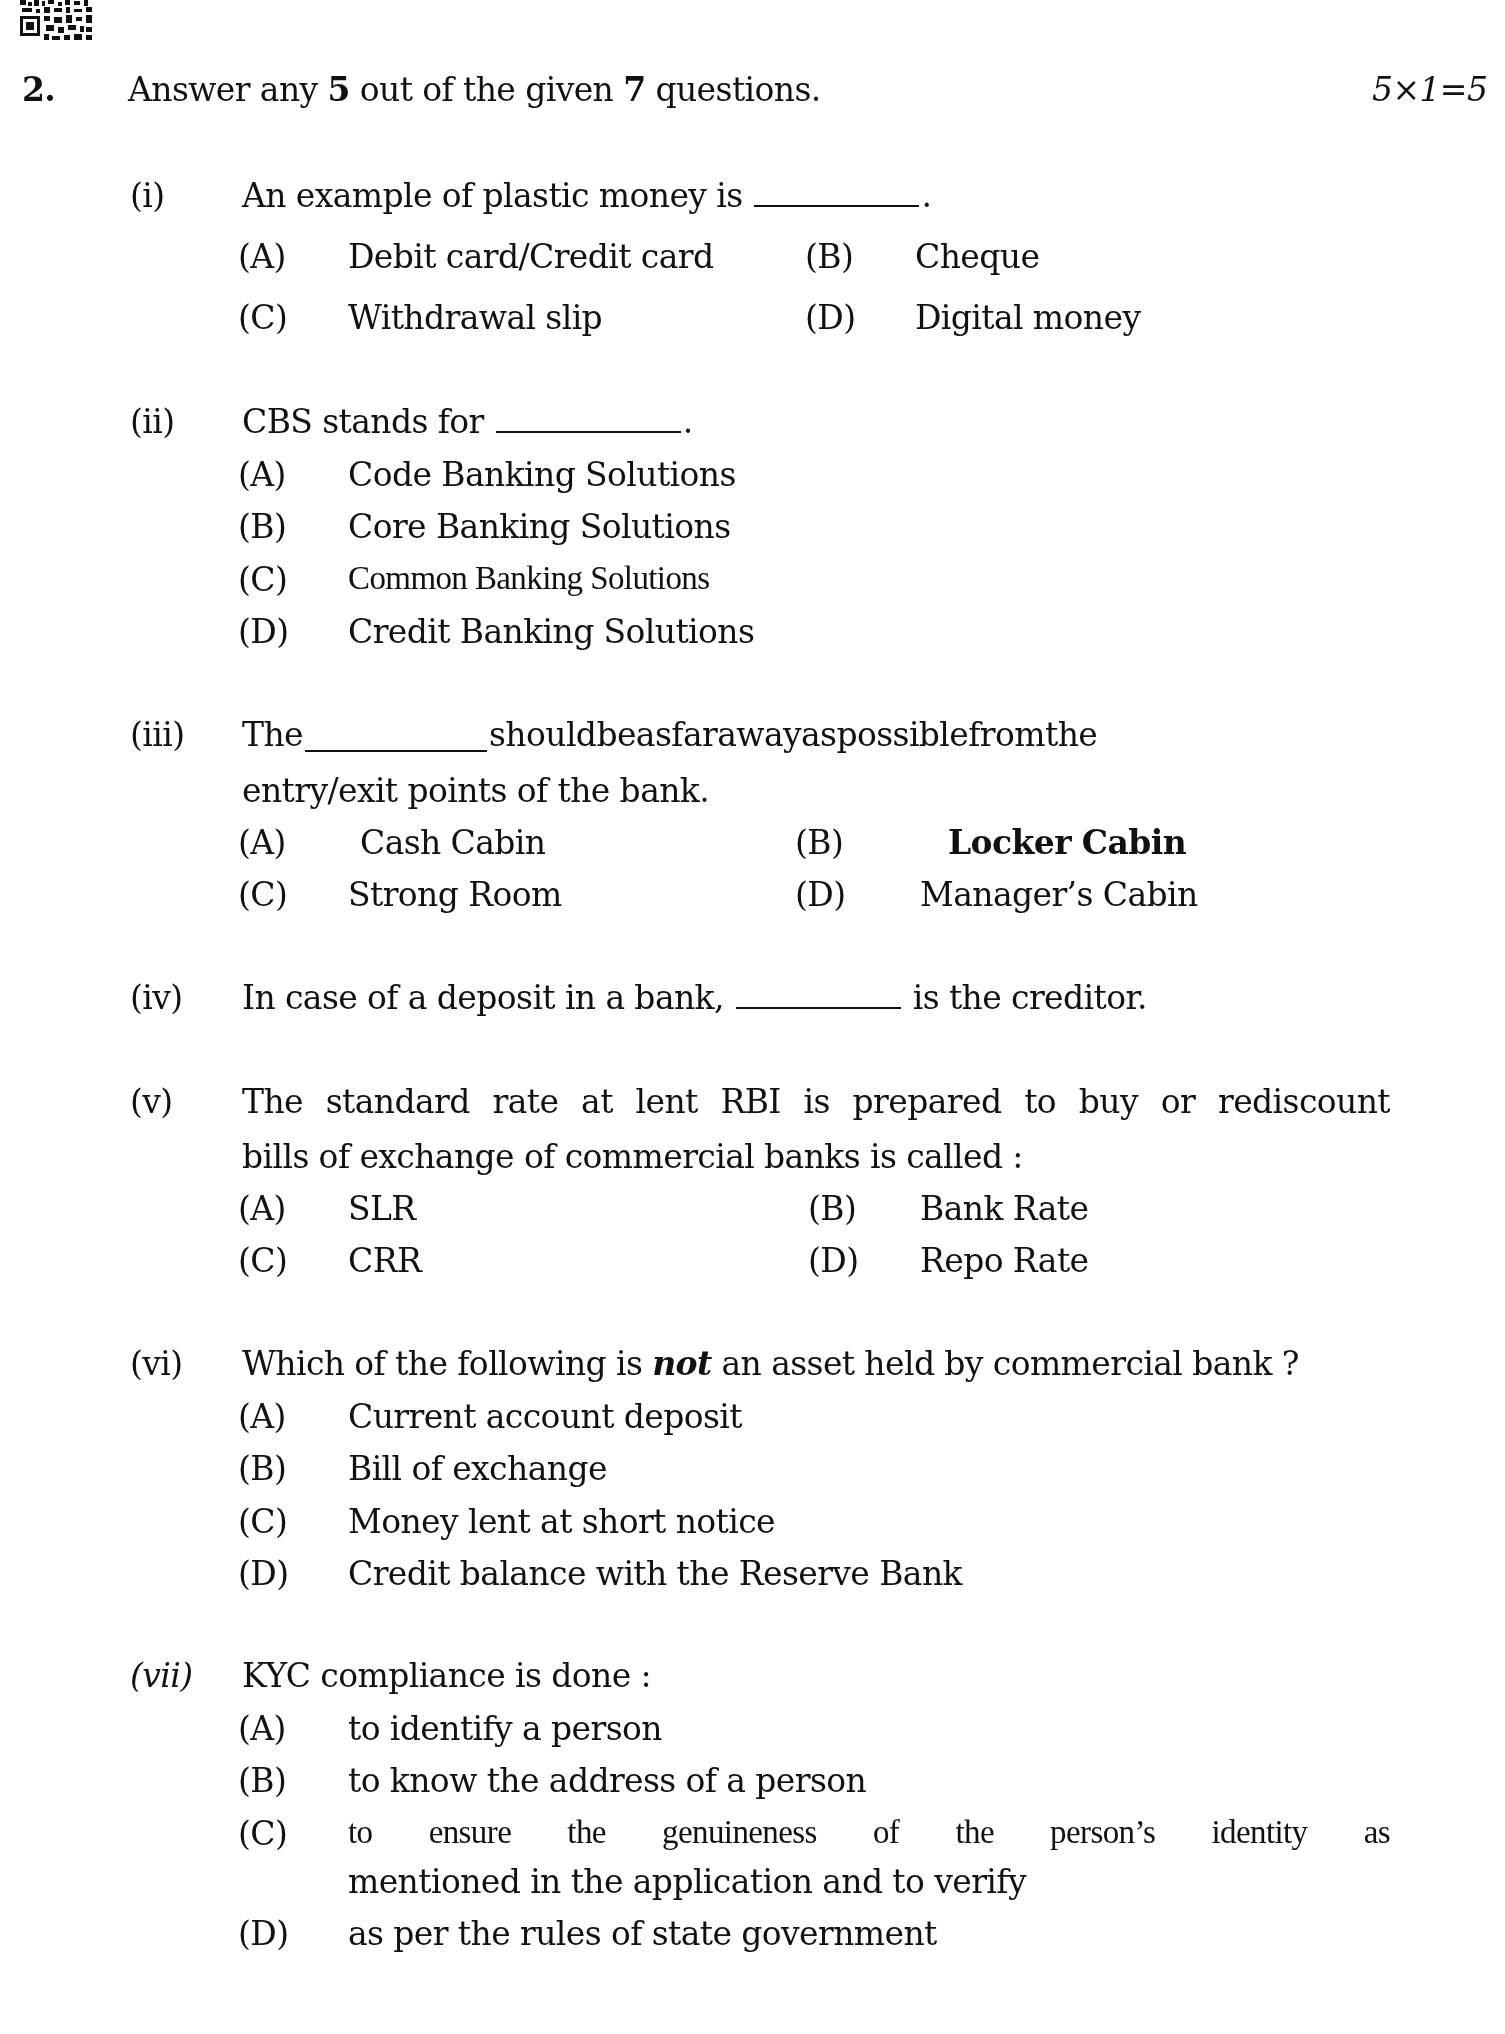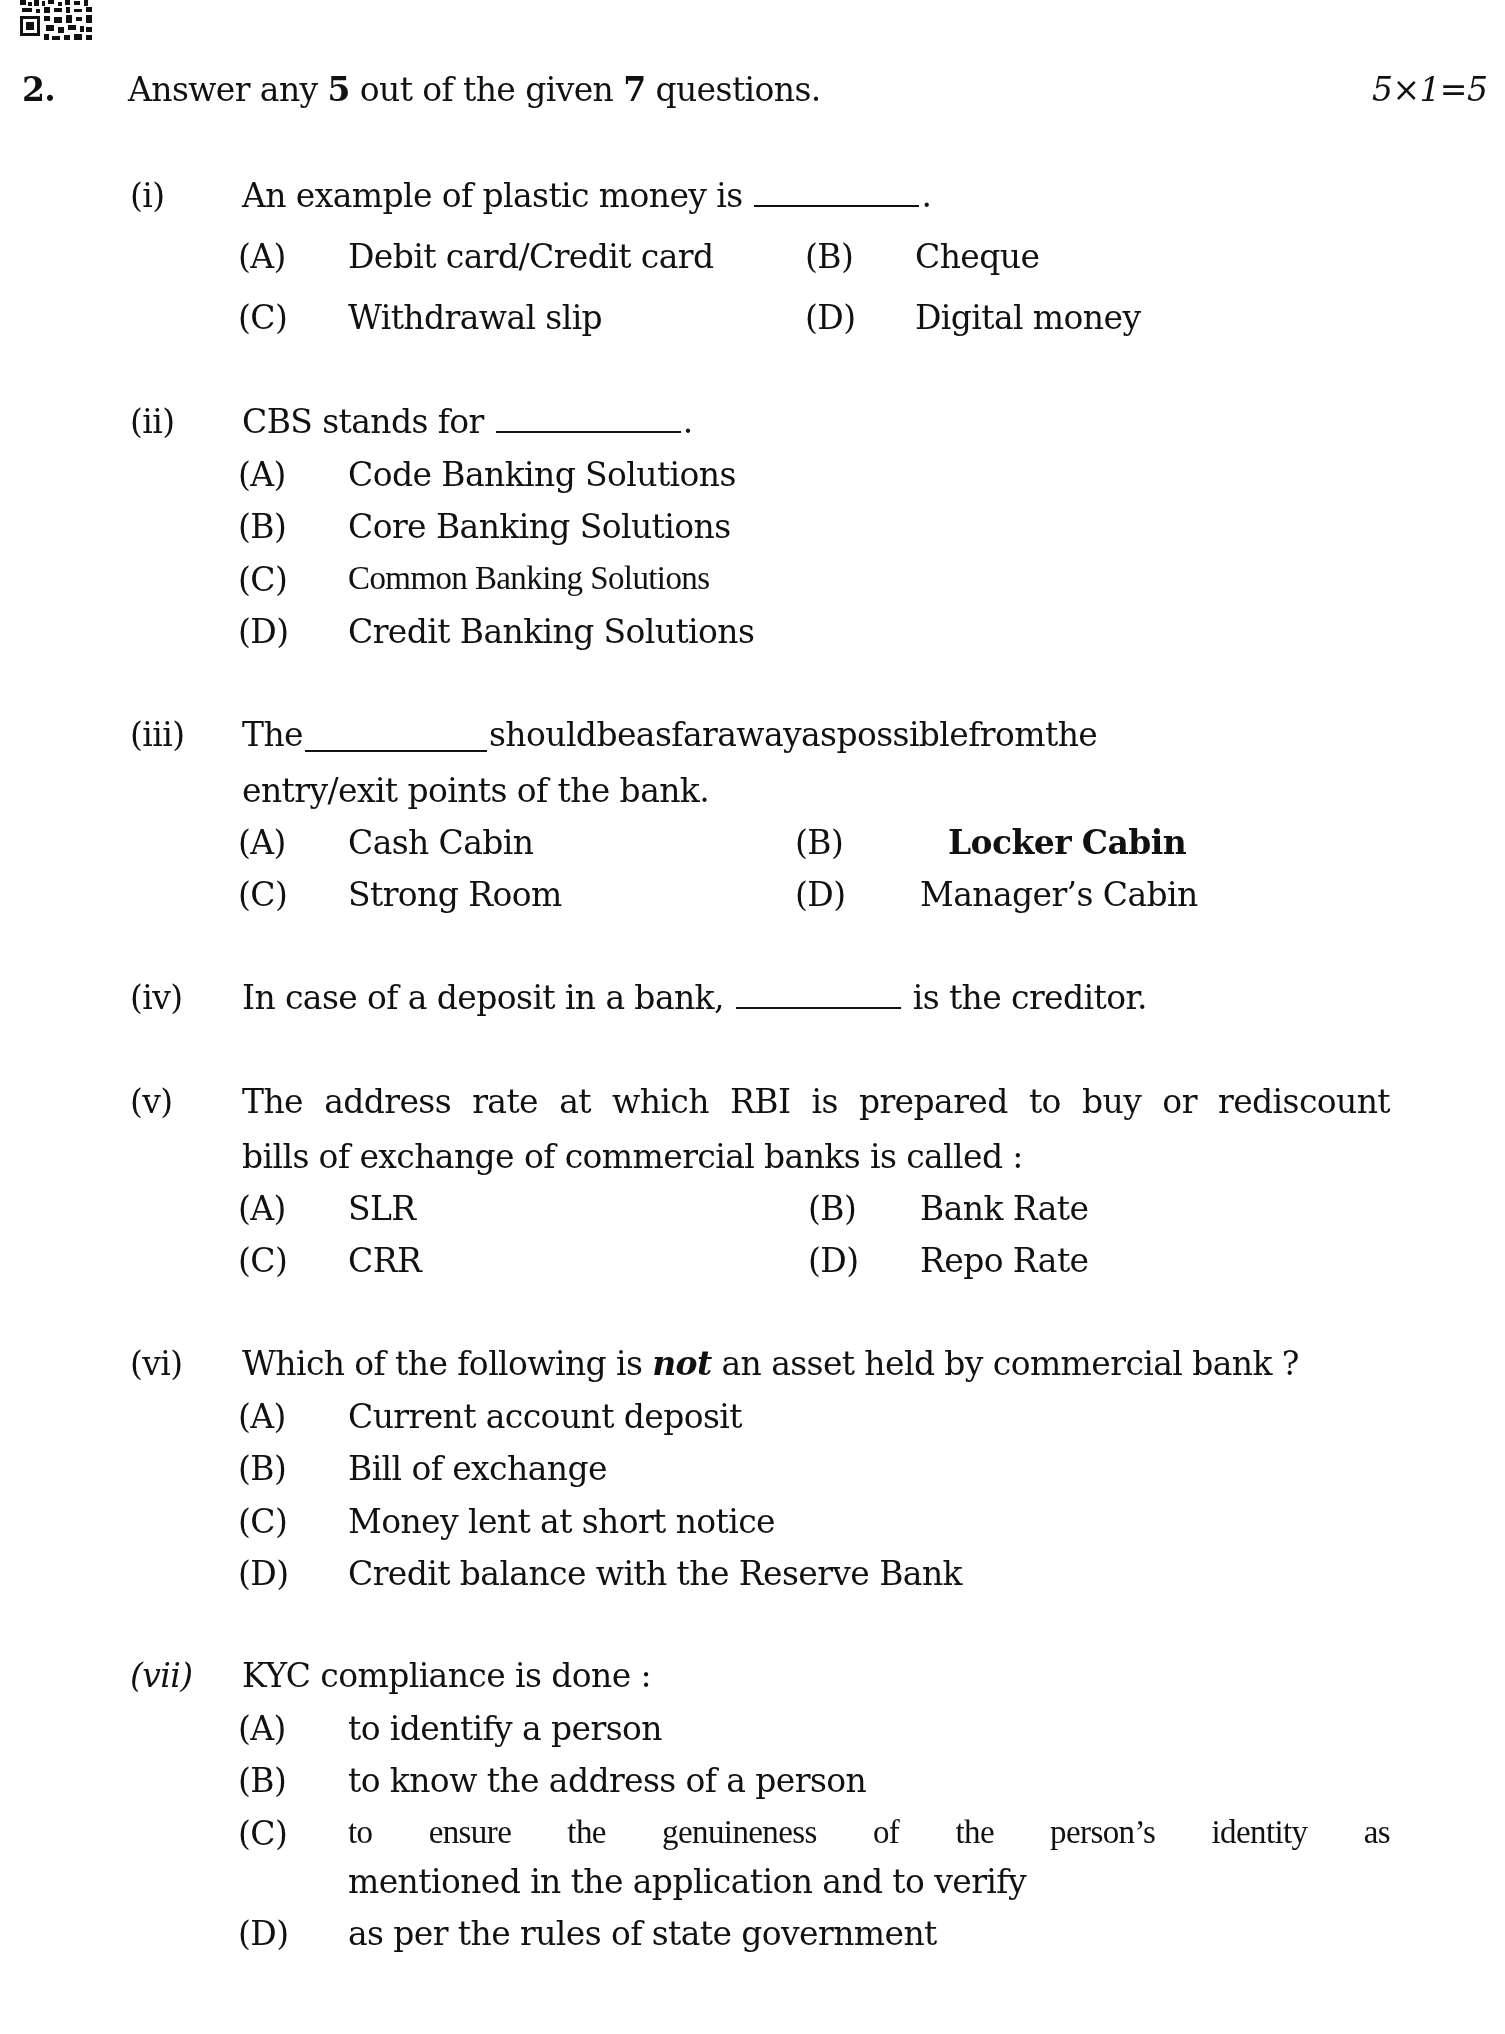--- a/index.html
+++ b/index.html
@@ -130,39 +130,39 @@
     <span>as</span>
     <span>far</span>
     <span>away</span>
     <span>as</span>
     <span>possible</span>
     <span>from</span>
     <span>the</span>
   </div>
   <div class="abs" style="left:242px; top:771px;">entry/exit points of the bank.</div>
   <div class="abs" style="left:238px; top:823px;">(A)</div>
-  <div class="abs" style="left:348px; top:823px;">Cash Cabin</div>
+  <div class="abs" style="left:360px; top:823px;">Cash Cabin</div>
   <div class="abs" style="left:795px; top:823px;">(B)</div>
   <div class="abs" style="left:948px; top:823px;font-weight:bold;">Locker Cabin</div>
   <div class="abs" style="left:238px; top:875px;">(C)</div>
   <div class="abs" style="left:348px; top:875px;">Strong Room</div>
   <div class="abs" style="left:795px; top:875px;">(D)</div>
   <div class="abs" style="left:920px; top:875px;">Manager’s Cabin</div>
 </div>
 
 <div>
   <div class="abs" style="left:130px; top:978px;">(iv)</div>
   <div class="abs" style="left:242px; top:978px;">
     <span>In case of a deposit in a bank, </span><span class="blank" style="width:165px;"></span><span> is the creditor.</span>
   </div>
 </div>
 
 <div>
   <div class="abs" style="left:130px; top:1082px;">(v)</div>
-  <div class="justify" style="left:242px; top:1082px; width:1148px;">The address rate at which RBI is prepared to buy or rediscount</div>
+  <div class="justify" style="left:242px; top:1082px; width:1148px;">The standard rate at lent RBI is prepared to buy or rediscount</div>
   <div class="abs" style="left:242px; top:1137px;">bills of exchange of commercial banks is called :</div>
   <div class="abs" style="left:238px; top:1189px;">(A)</div>
   <div class="abs" style="left:348px; top:1189px;">SLR</div>
   <div class="abs" style="left:808px; top:1189px;">(B)</div>
   <div class="abs" style="left:920px; top:1189px;">Bank Rate</div>
   <div class="abs" style="left:238px; top:1241px;">(C)</div>
   <div class="abs" style="left:348px; top:1241px;">CRR</div>
   <div class="abs" style="left:808px; top:1241px;">(D)</div>
   <div class="abs" style="left:920px; top:1241px;">Repo Rate</div>
 </div>

